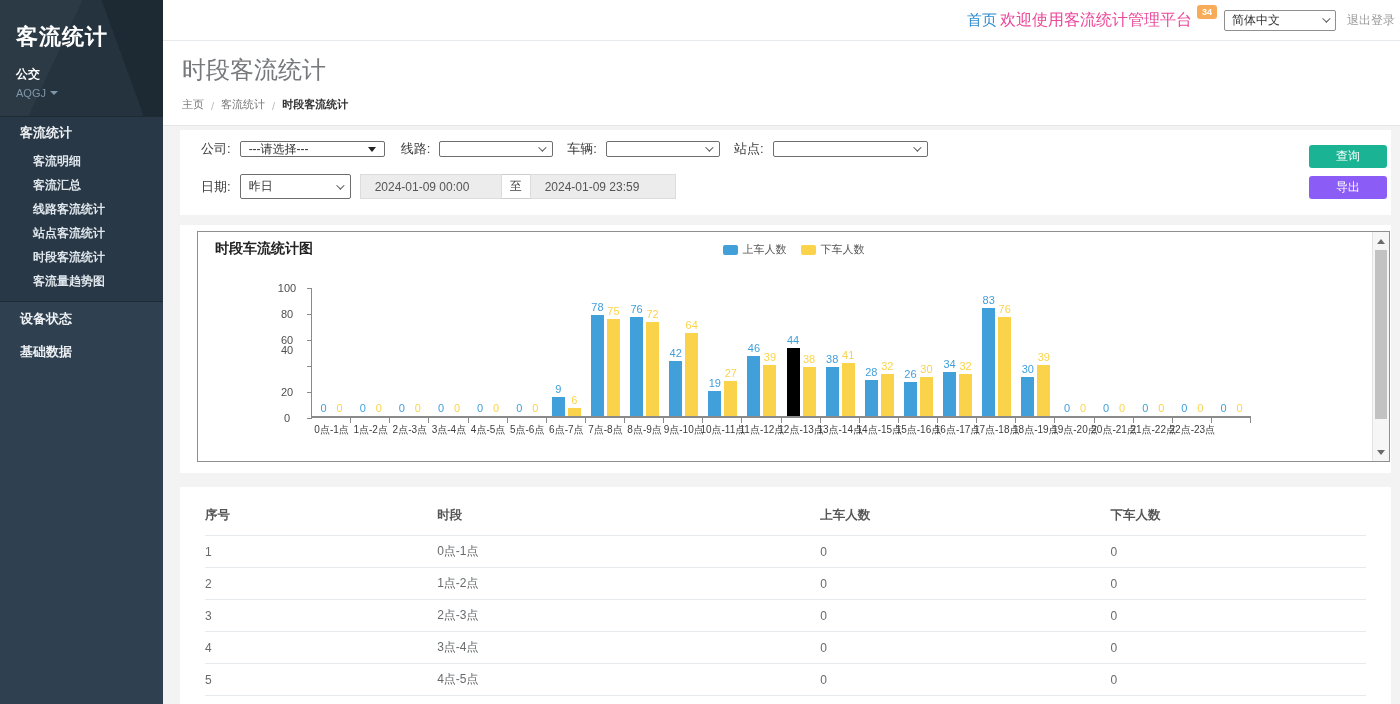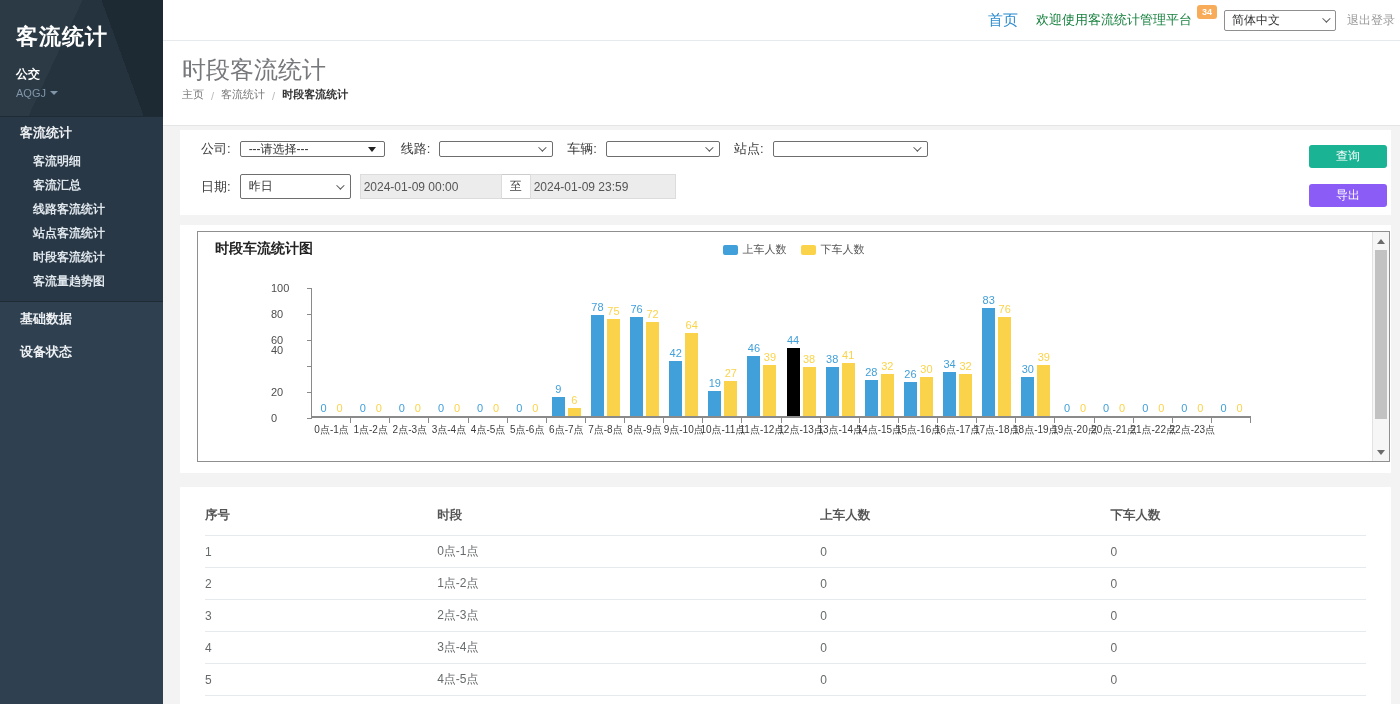--- a/index.html
+++ b/index.html
@@ -17,71 +17,71 @@
   .brand-org { margin-top:14px; font-size:12px; font-weight:bold; color:#ffffff; }
   .brand-user { margin-top:4px; font-size:11px; color:#8095a8; display:flex; align-items:center; gap:4px; }
   .caret-down { width:0; height:0; border-left:4px solid transparent; border-right:4px solid transparent; border-top:4px solid #8095a8; display:inline-block; }
   .nav-group { background:#293846; border-top:1px solid rgba(0,0,0,0.25); border-bottom:1px solid rgba(0,0,0,0.25); padding-bottom:8px; }
   .nav-parent { height:32px; line-height:32px; padding-left:20px; font-size:13px; font-weight:bold; color:#eef1f4; cursor:pointer; }
   .nav-sub-item { height:24px; line-height:24px; padding-left:33px; font-size:12px; font-weight:bold; color:#dfe6ec; cursor:pointer; }
   .nav-item { height:33px; line-height:33px; padding-left:20px; font-size:13px; font-weight:bold; color:#eef1f4; cursor:pointer; }
 
   
   .topbar { position:absolute; left:163px; top:0; width:1237px; height:41px; background:#fff; border-bottom:1px solid #e7eaec; display:flex; align-items:center; justify-content:flex-end; padding-right:5px; }
-  .home-link { color:#2d8cd0; font-size:15px; margin-right:18px; cursor:pointer; }
-  .welcome { color:#15803d; font-size:13px; }
+  .home-link { color:#2d8cd0; font-size:15px; margin-right:3px; cursor:pointer; }
+  .welcome { color:#ec4899; font-size:16px; }
   .badge { background:#f8ac59; color:#fff; font-size:9px; font-weight:bold; padding:2px 5px; border-radius:3px; position:relative; top:-8px; margin:0 7px 0 5px; }
   .lang-select { width:112px; height:21px; border:1px solid #8f8f8f; border-radius:2px; background:#fff; display:flex; align-items:center; justify-content:space-between; padding:0 7px; font-size:12px; color:#333; margin-right:11px; cursor:pointer; }
   .chev { width:6px; height:6px; border-right:1.5px solid #555; border-bottom:1.5px solid #555; transform:rotate(45deg) translateY(-2px); display:inline-block; }
   .logout { color:#9a9a9a; font-size:12px; cursor:pointer; }
 
   
   .heading { position:absolute; left:163px; top:41px; width:1237px; height:85px; background:#fff; border-bottom:1px solid #e4e5e7; padding:13px 0 0 19px; }
   .page-title { font-size:24px; color:#76787b; font-weight:400; }
-  .breadcrumb { margin-top:1px; font-size:11px; color:#777; display:flex; align-items:flex-end; }
+  .breadcrumb { margin-top:11px; font-size:11px; color:#777; display:flex; align-items:flex-end; }
   .breadcrumb .sep { color:#bbb; margin:0 7px; }
   .breadcrumb .crumb { cursor:pointer; }
   .breadcrumb .crumb.current { font-weight:bold; color:#333; cursor:default; }
 
   
   .filter-panel { position:absolute; left:180px; top:130px; width:1211px; height:85px; background:#fff; }
   .f-row1 { position:absolute; left:21px; top:10px; display:flex; align-items:center; }
   .f-row2 { position:absolute; left:21px; top:44px; display:flex; align-items:center; }
   .f-label { font-size:13px; color:#3c3c3c; margin-right:9px; }
   .sel { height:16px; border:1px solid #6e6e6e; border-radius:2px; background:#fff; display:flex; align-items:center; justify-content:space-between; padding:0 8px; font-size:12px; color:#333; cursor:pointer; }
   .sel-company { width:145px; margin-right:16px; }
   .sel-line { width:114px; margin-right:14px; }
   .sel-vehicle { width:114px; margin-right:14px; }
   .sel-station { width:155px; }
   .tri-down { width:0; height:0; border-left:4px solid transparent; border-right:4px solid transparent; border-top:5px solid #222; }
   .sel-date { width:111px; height:25px; margin-right:9px; }
-  .date-input { width:142px; height:25px; background:#ececec; border:1px solid #dcdcdc; color:#555; font-size:12px; display:flex; align-items:center; padding-left:3px; }
+  .date-input { width:142px; height:25px; background:#ececec; border:1px solid #dcdcdc; color:#555; font-size:12px; display:flex; align-items:center; padding-left:14px; }
   .to-box { width:28px; height:25px; border:1px solid #ccc; border-left:none; border-right:none; background:#fff; display:flex; align-items:center; justify-content:center; font-size:12px; color:#444; }
   .date-end { width:146px; }
-  .f-buttons { position:absolute; right:4px; top:15px; display:flex; flex-direction:column; gap:16px; }
+  .f-buttons { position:absolute; right:4px; top:15px; display:flex; flex-direction:column; gap:8px; }
   .btn { width:78px; height:23px; border:none; border-radius:3px; color:#fff; font-size:12px; cursor:pointer; font-family:inherit; }
   .btn-search { background:#1ab394; }
   .btn-export { background:#8b5cf6; }
 
   
   .chart-panel { position:absolute; left:180px; top:225px; width:1211px; height:248px; background:#fff; }
   .chart-frame { position:absolute; left:17px; top:6px; width:1193px; height:231px; border:1px solid #8f8f8f; background:#fff; }
   .chart-title { position:absolute; left:17px; top:8px; font-size:14px; font-weight:bold; color:#222; }
   .legend { position:absolute; left:50%; top:10px; transform:translateX(-50%); display:flex; gap:14px; align-items:center; }
   .legend-item { display:flex; align-items:center; gap:5px; font-size:11px; color:#555; cursor:pointer; }
   .legend-swatch { width:15px; height:10px; border-radius:2px; }
   .vscrollbar { position:absolute; right:0; top:0; bottom:0; width:17px; background:#f6f6f6; border-left:1px solid #e2e2e2; }
   .scroll-btn { position:absolute; left:0; width:16px; height:16px; display:flex; align-items:center; justify-content:center; cursor:pointer; }
   .scroll-up { top:1px; } .scroll-down { bottom:1px; }
   .tri-up-s { width:0; height:0; border-left:4px solid transparent; border-right:4px solid transparent; border-bottom:5px solid #6b6b6b; }
   .tri-down-s { width:0; height:0; border-left:4px solid transparent; border-right:4px solid transparent; border-top:5px solid #6b6b6b; }
   .scroll-thumb { position:absolute; left:2px; right:2px; top:18px; bottom:42px; background:#c2c2c2; cursor:pointer; }
 
   .plot { position:absolute; left:113px; top:56px; width:940px; height:130px; border-left:1px solid #8a8a8a; border-bottom:2px solid #8a8a8a; }
-  .ytick { position:absolute; right:calc(100% + 9px); width:32px; text-align:left; font-size:11px; color:#4e4e4e; }
+  .ytick { position:absolute; right:calc(100% + 9px); width:32px; text-align:center; font-size:11px; color:#4e4e4e; }
   .ymark { position:absolute; right:100%; width:5px; height:1px; background:#8a8a8a; }
   .cats { display:flex; height:100%; }
   .cat { flex:1 1 0; position:relative; height:100%; }
   .cat::after { content:""; position:absolute; right:0; bottom:-7px; width:1px; height:5px; background:#8a8a8a; }
   .bars { position:absolute; bottom:0; left:0; right:0; height:100%; display:flex; justify-content:center; align-items:flex-end; gap:3px; }
   .bar { width:13px; position:relative; }
   .bval { position:absolute; bottom:100%; margin-bottom:2px; left:50%; transform:translateX(-50%); font-size:11px; white-space:nowrap; }
   .xlabel { position:absolute; top:calc(100% + 7px); left:50%; transform:translateX(-50%); font-size:10px; color:#3c3c3c; white-space:nowrap; }
   .cat:nth-child(24) .xlabel { visibility:hidden; }
 
@@ -108,22 +108,22 @@
     <div class="nav-parent">客流统计</div>
     <div id="submenu">
         <div class="nav-sub-item">客流明细</div>
         <div class="nav-sub-item">客流汇总</div>
         <div class="nav-sub-item">线路客流统计</div>
         <div class="nav-sub-item">站点客流统计</div>
         <div class="nav-sub-item">时段客流统计</div>
         <div class="nav-sub-item">客流量趋势图</div>
       </div>
   </div>
+  <div class="nav-item">设备状态</div>
   <div class="nav-item">基础数据</div>
-  <div class="nav-item">设备状态</div>
 </div>
 
 <div class="topbar">
   <span class="home-link">首页</span>
   <span class="welcome">欢迎使用客流统计管理平台</span>
   <span class="badge">34</span>
   <div class="lang-select">
     <span>简体中文</span>
     <span class="chev"></span>
   </div>

